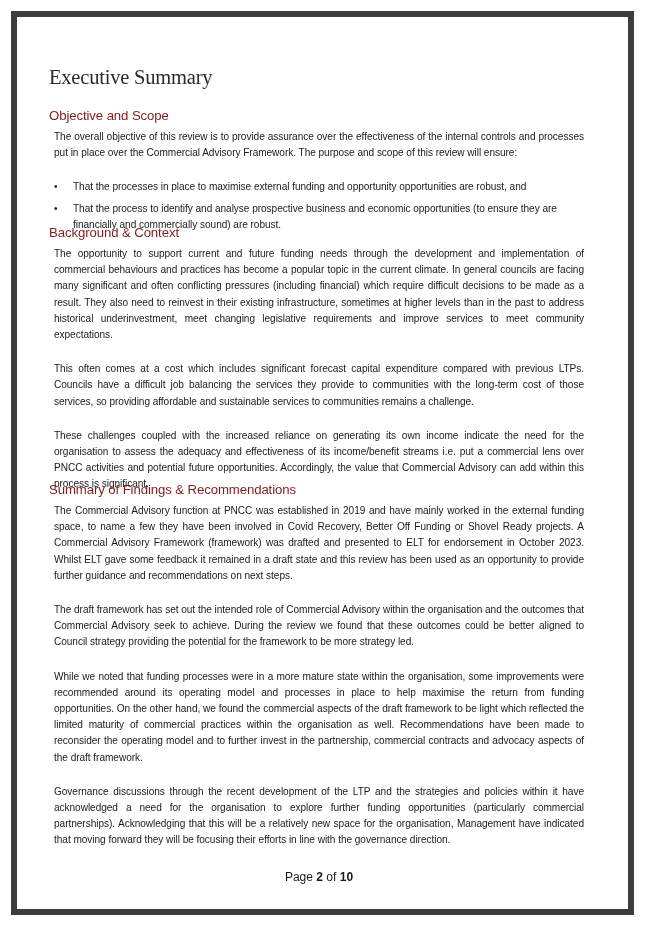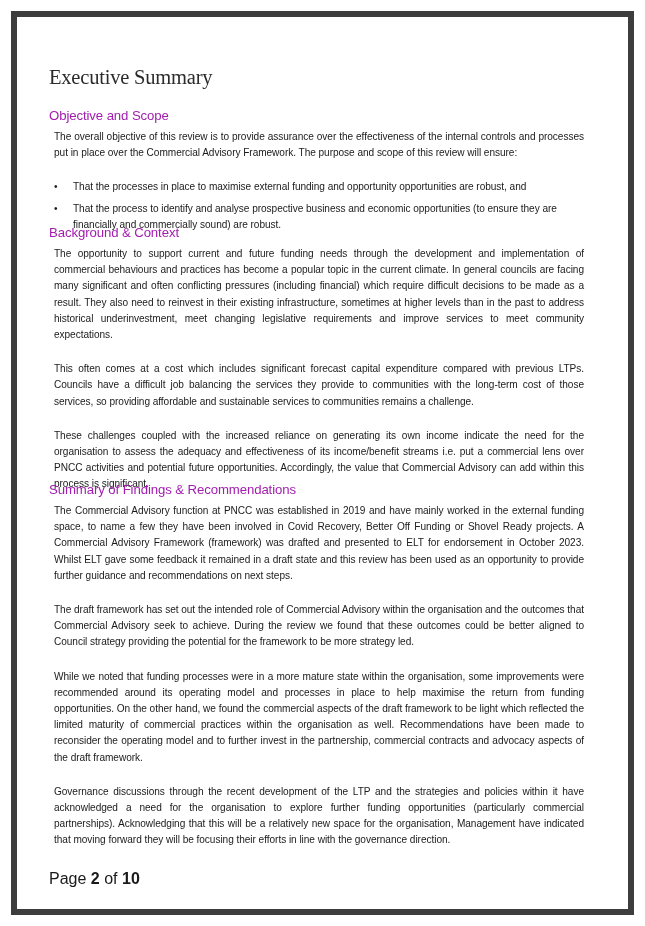--- a/index.html
+++ b/index.html
@@ -10,34 +10,34 @@
   }
   .page {
     position: absolute; left: 49px; top: 52px; width: 540px;
     font-family: "Liberation Sans", sans-serif; color: #1a1a1a;
   }
   .title {
     font-size: 20.5px; font-weight: normal; color: #2b2b2b; margin: 0;
     position: absolute; top: 14px; left: 0; letter-spacing: -0.2px; font-family: Liberation Serif, serif;
   }
   .h2 {
-    font-size: 13.2px; font-weight: normal; color: #a21caf; margin: 0; line-height: 16px;
+    font-size: 13.2px; font-weight: normal; color: #7f1d1d; margin: 0; line-height: 16px;
     letter-spacing: -0.1px;
   }
   p, li {
     font-size: 10.1px; line-height: 16.2px; margin: 5px; text-align: justify; letter-spacing: -0.05px;
   }
   .section { position: absolute; left: 0; width: 540px; }
   ul { margin: 0; padding: 0; list-style: none; }
   ul li { position: relative; padding-left: 19px; text-align: left; }
   ul li .bullet { position: absolute; left: 0; top: 0; }
   .gap { height: 8px; }
   .footer {
-    position: absolute; left: 0; top: 818px; width: 540px; text-align: left;
-    font-family: "Liberation Sans", sans-serif; font-size: 16px; color: #1a1a1a;
+    position: absolute; left: 0; top: 818px; width: 540px; text-align: center;
+    font-family: "Liberation Sans", sans-serif; font-size: 12px; color: #1a1a1a;
   }
   .footer b { font-weight: bold; }
 </style>
 </head>
 <body>
 
 <div class="frame"></div>
 
 <div class="page">
   <h1 class="title">Executive Summary</h1>

